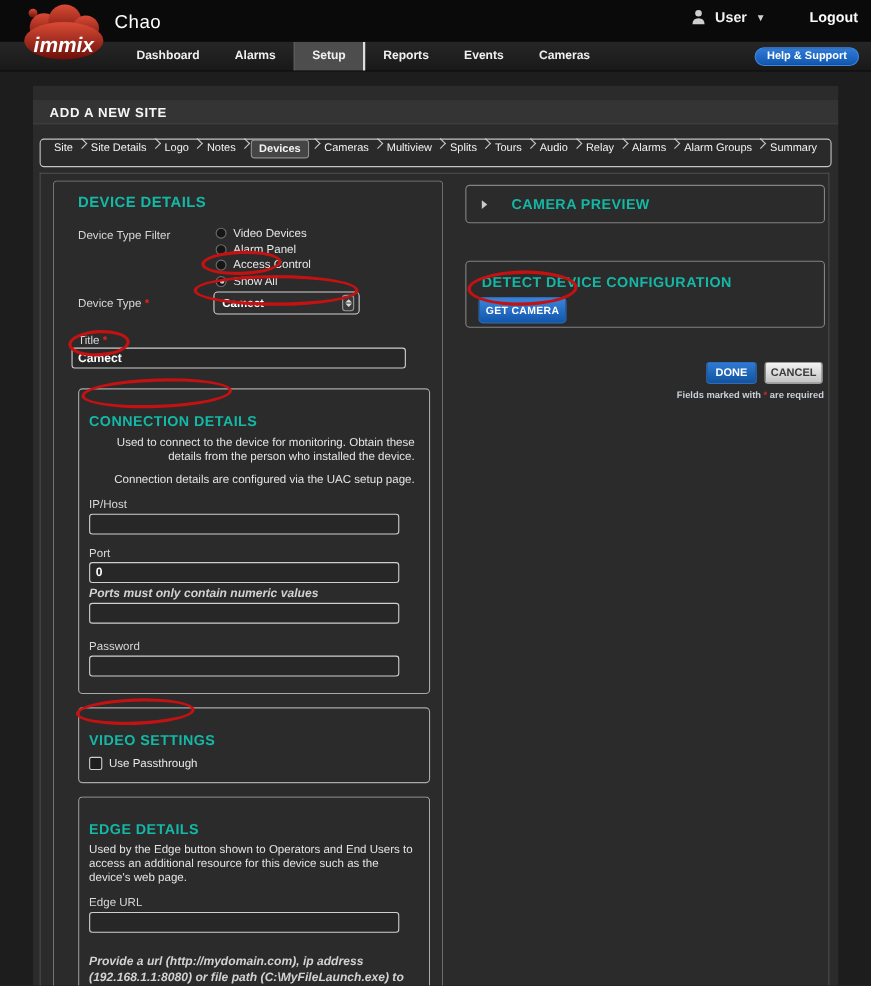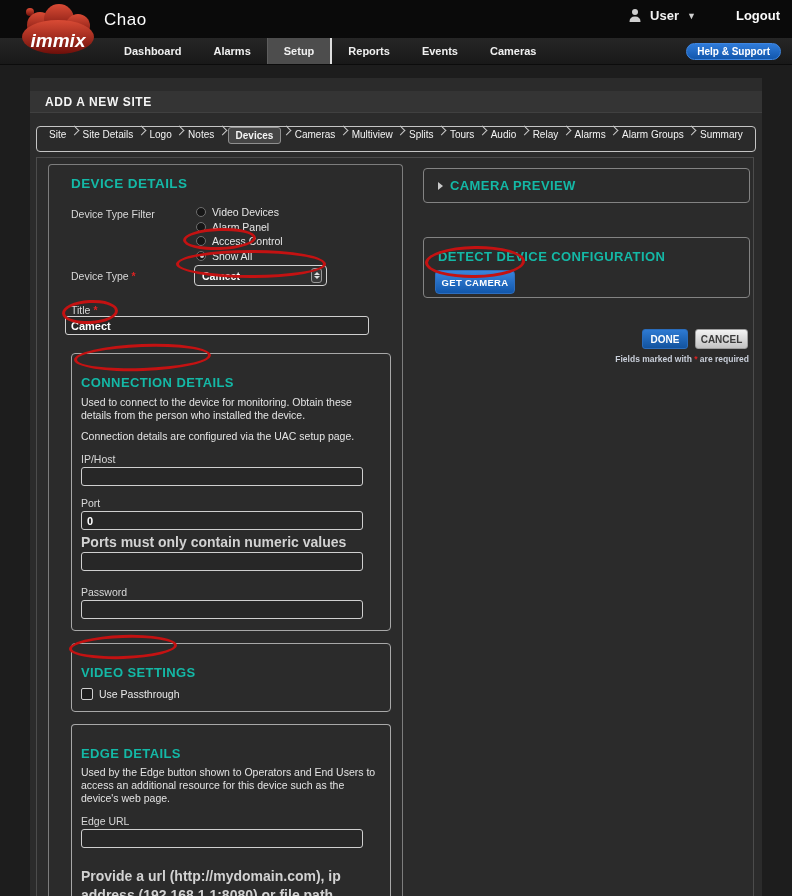--- a/index.html
+++ b/index.html
@@ -46,21 +46,21 @@
                 border:1px solid #4c4c4c; border-bottom:none; }
   
   #left-panel { position:absolute; left:18px; top:86px; width:355px; height:746px;
                 border:1px solid #7d7d7d; border-radius:4px; border-bottom:none; }
   .section-heading { font-size:13px; font-weight:bold; letter-spacing:.4px; color:#14b8a6; }
   .fld-label { font-size:10.5px; color:#d8d8d8; }
   .req { color:#d22; font-weight:bold; }
   input.txt { display:block; background:#272727; border:1px solid #cfcfcf; border-radius:3px;
               height:19px; color:#fff; font-size:11px; font-weight:600; padding:0 5px; width:100%;
               font-family:"Liberation Sans",sans-serif; }
-  .hint { font-size:14px; font-weight:600; color:#d2d2d2; line-height:1.35; }
+  .hint { font-size:11px; font-weight:600; color:#d2d2d2; line-height:1.35;font-style:italic; }
   .para { font-size:10.5px; color:#e3e3e3; line-height:1.22; }
   
   #dd-heading { position:absolute; left:22px; top:11px; font-size:13.5px; }
   #filter-label { position:absolute; left:22px; top:43px; }
   #radio-group { position:absolute; left:147px; top:40px; }
   .radio-row { display:flex; align-items:center; gap:6px; height:14.5px; cursor:pointer; }
   .radio { width:10px; height:10px; border-radius:50%; background:#161616; border:1px solid #6e6e6e; position:relative; flex:none; }
   .radio.checked::after { content:""; position:absolute; left:2.5px; top:2.5px; width:4px; height:4px;
                           border-radius:50%; background:#cdcdcd; }
   .radio-row span { font-size:10.5px; color:#e6e6e6; }
@@ -77,36 +77,36 @@
   #title-label { position:absolute; left:22px; top:139px; }
   #title-input { position:absolute; left:16px; top:151px; width:304px; }
   
   .sub-box { position:absolute; left:22px; width:320px; border:1px solid #a8a8a8; border-radius:4px;
              padding:20px 9px; background:#2b2b2b; overflow:hidden; }
   #conn-box { top:188px; height:278px; }
   #video-box { top:478px; height:69px; }
   #edge-box { top:559px; height:187px; border-bottom:none; }
   .sub-box .section-heading { margin-top:1px; }
   .sub-box input.txt { width:282px; }
-  #conn-box .para { margin-top:6px; width:296px; }
+  #conn-box .para { margin-top:6px; width:296px;text-align:right; }
   #conn-box .para + .para { margin-top:8px; }
   .fl { display:block; margin-top:11px; margin-bottom:2px; }
   #port-hint { margin-top:3px; }
   #conn-user-label, #conn-pass-label { margin-top:15px; }
   
   .check-row { display:flex; align-items:center; gap:6px; margin-top:8px; cursor:pointer; }
   .checkbox { width:12px; height:12px; background:#1e1e1e; border:1px solid #cfcfcf; border-radius:2px; flex:none; }
   .check-row span { font-size:10.5px; color:#e8e8e8; }
   
   #edge-box .para { margin-top:5px; width:300px; }
   #edge-hint { margin-top:19px; width:300px; }
   #edge-user-label { margin-top:12px; }
   
   .right-box { position:absolute; left:393px; width:327px; border:1px solid #838383; border-radius:4px; background:#2b2b2b; }
-  #preview-box { top:90px; height:35px; display:flex; align-items:center; padding-left:14px; gap:7px; }
+  #preview-box { top:90px; height:35px; display:flex; align-items:center; padding-left:14px; gap:22px; }
   .tri-right { width:0; height:0; border-top:4px solid transparent; border-bottom:4px solid transparent;
                border-left:5px solid #c9c9c9; }
   #detect-box { top:159px; height:61px; padding:11px 0 0 14px; }
   #getconfig-btn { margin-top:6px; margin-left:-3px; width:80px; height:24px;
                    background:linear-gradient(#3a85dc,#1157ac); border:1px solid #2d6dbd; border-radius:4px;
                    color:#fff; font-size:9.5px; font-weight:bold; letter-spacing:.3px;
                    font-family:"Liberation Sans",sans-serif; cursor:pointer; }
   #action-row { position:absolute; left:612px; top:251px; display:flex; gap:7px; }
   #done-btn { width:46px; height:20px; background:linear-gradient(#2e7ad2,#12539f); border:1px solid #2a6cbb;
               border-radius:3px; color:#fff; font-size:10px; font-weight:bold;

